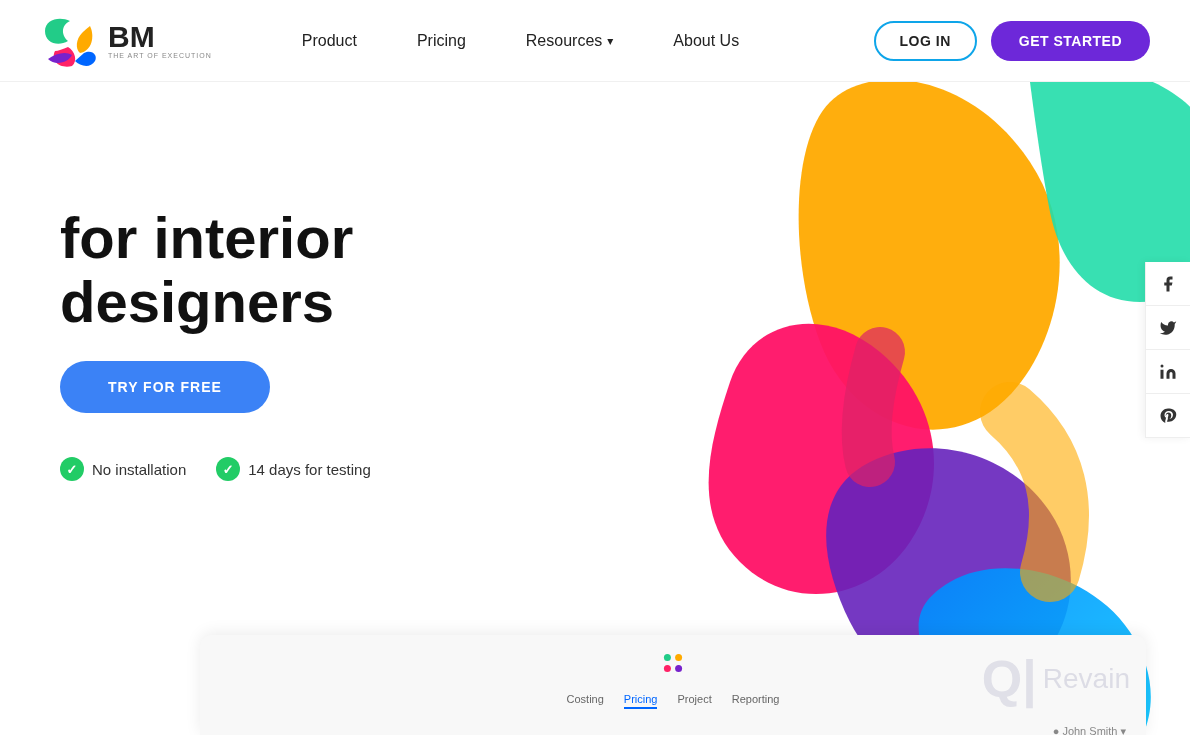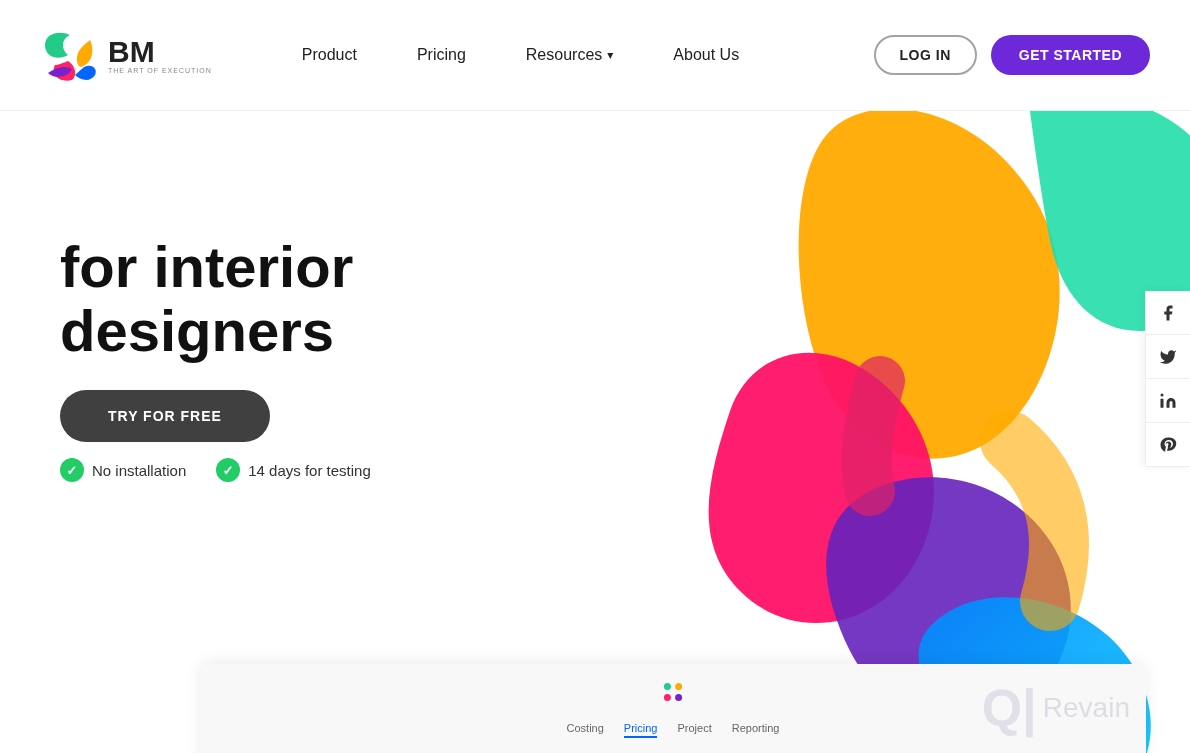--- a/index.html
+++ b/index.html
@@ -3,21 +3,21 @@
   <meta charset="utf-8">
   <style>
     * { margin: 0; padding: 0; box-sizing: border-box; }
     body { font-family: 'Arial', sans-serif; background: #fff; overflow-x: hidden; width: 1190px; height: 753px; position: relative; }
 
     
     .navbar {
       display: flex;
       align-items: center;
       padding: 0 40px;
-      height: 111px;
+      height: 82px;
       border-bottom: 1px solid #f0f0f0;
       position: relative;
       z-index: 10;
       background: #fff;
     }
     .logo-area {
       display: flex;
       align-items: center;
       gap: 8px;
       margin-right: 60px;
@@ -58,21 +58,21 @@
       display: flex;
       align-items: center;
       gap: 5px;
     }
     .nav-actions {
       display: flex;
       align-items: center;
       gap: 14px;
     }
     .btn-login {
-      border: 2px solid #a3a3a3;
+      border: 2px solid #0ea5e9;
       background: transparent;
       color: #222;
       font-size: 14px;
       font-weight: 700;
       padding: 10px 24px;
       border-radius: 30px;
       cursor: pointer;
       letter-spacing: 0.5px;
     }
     .btn-getstarted {
@@ -107,32 +107,32 @@
       margin-bottom: 28px;
     }
     .hero-desc {
       font-size: 16px;
       color: #444;
       line-height: 1.6;
       margin-bottom: 40px;
       max-width: 500px;
     }
     .btn-try {
-      background: #404040;
+      background: #3b82f6;
       color: #fff;
       font-size: 14px;
       font-weight: 800;
       padding: 18px 48px;
       border-radius: 40px;
       border: none;
       cursor: pointer;
       letter-spacing: 1px;
       text-transform: uppercase;
       display: inline-block;
-      margin-bottom: 16px;
+      margin-bottom: 44px;
     }
     .hero-features {
       display: flex;
       align-items: center;
       gap: 30px;
     }
     .feature-item {
       display: flex;
       align-items: center;
       gap: 8px;

